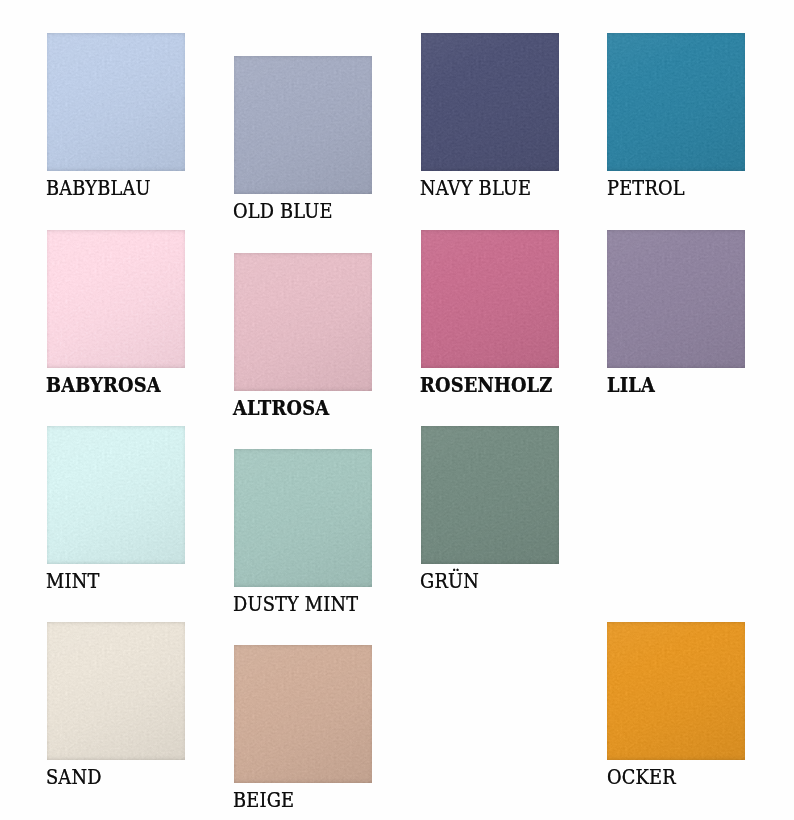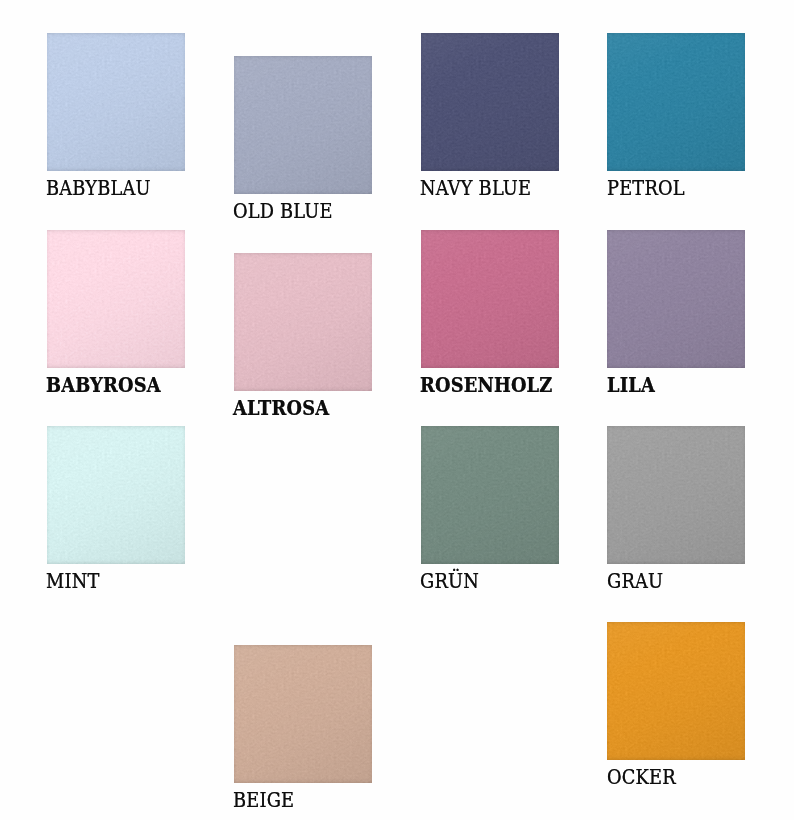--- a/index.html
+++ b/index.html
@@ -145,37 +145,44 @@
   </div>
 
   <div class="swatch-cell col-1 row-3">
     <div class="swatch-chip">
       <div class="chip-fill" style="background: rgb(215, 243, 242);"></div>
       <div class="chip-shade"></div>
     </div>
     <div class="swatch-label">MINT</div>
   </div>
 
+  <div class="swatch-cell col-2 row-3">
+    <div class="swatch-chip">
+      <div class="chip-fill" style="background: rgb(166, 199, 192);"></div>
+      <div class="chip-shade"></div>
+    </div>
+    <div class="swatch-label">DUSTY MINT</div>
+  </div>
 
   <div class="swatch-cell col-3 row-3">
     <div class="swatch-chip">
       <div class="chip-fill" style="background: rgb(117, 140, 130);"></div>
       <div class="chip-shade"></div>
     </div>
     <div class="swatch-label">GRÜN</div>
   </div>
 
-  <div class="swatch-cell col-4 row-3">
+
+  <div class="swatch-cell col-1 row-4">
     <div class="swatch-chip">
-      <div class="chip-fill" style="background: rgb(159, 159, 159);"></div>
+      <div class="chip-fill" style="background: rgb(235, 228, 216);"></div>
       <div class="chip-shade"></div>
     </div>
-    <div class="swatch-label">GRAU</div>
+    <div class="swatch-label">SAND</div>
   </div>
-
 
   <div class="swatch-cell col-2 row-4">
     <div class="swatch-chip">
       <div class="chip-fill" style="background: rgb(208, 174, 154);"></div>
       <div class="chip-shade"></div>
     </div>
     <div class="swatch-label">BEIGE</div>
   </div>
 
 

